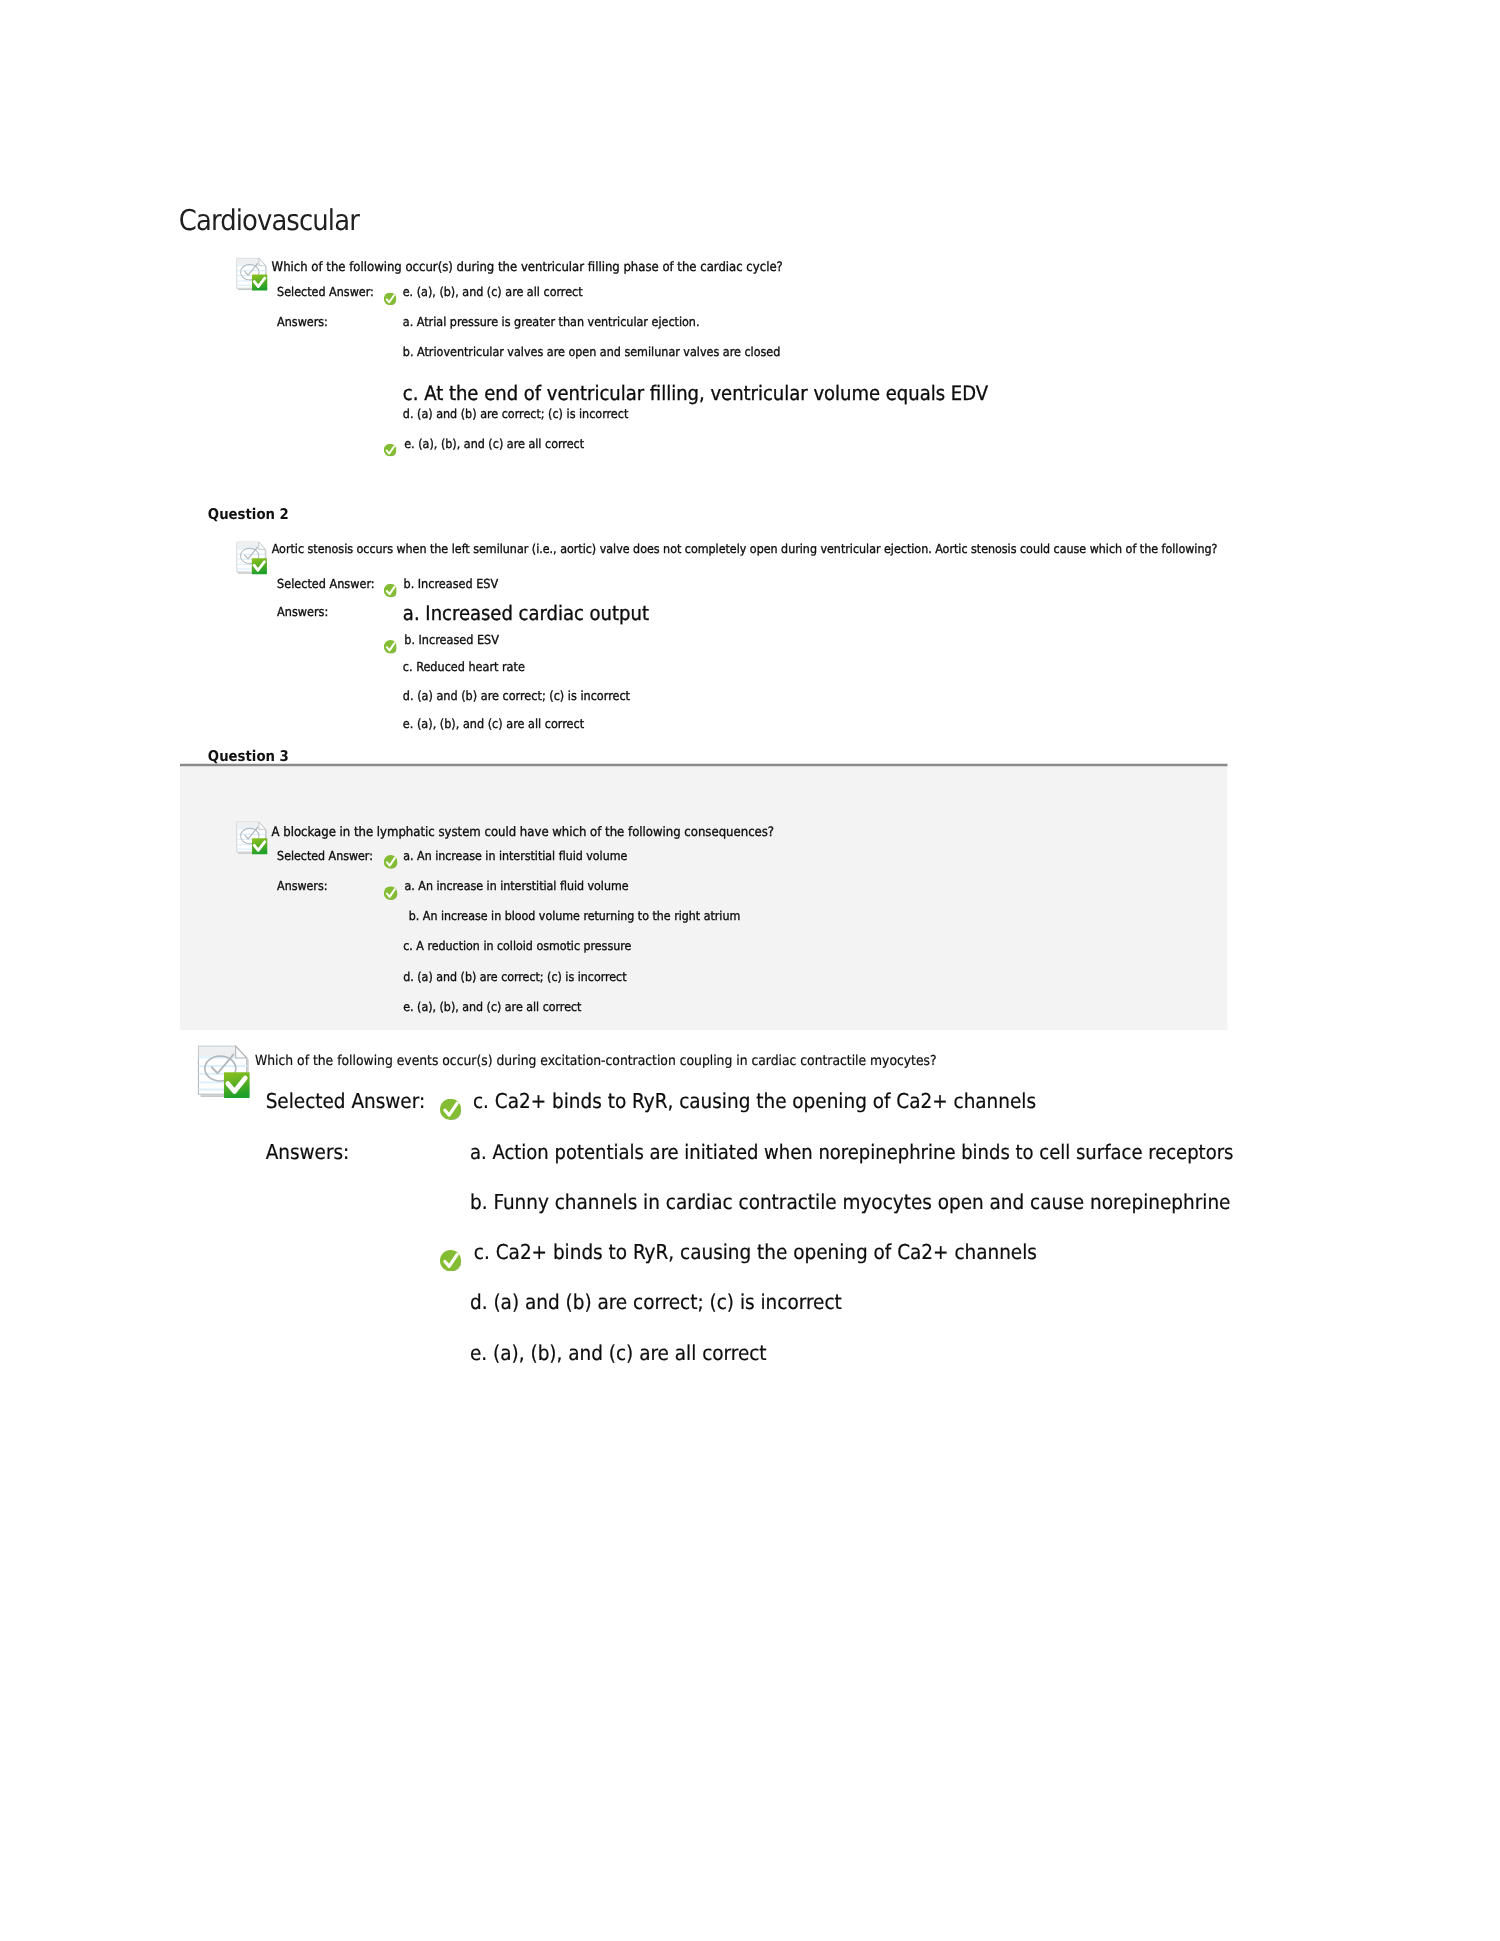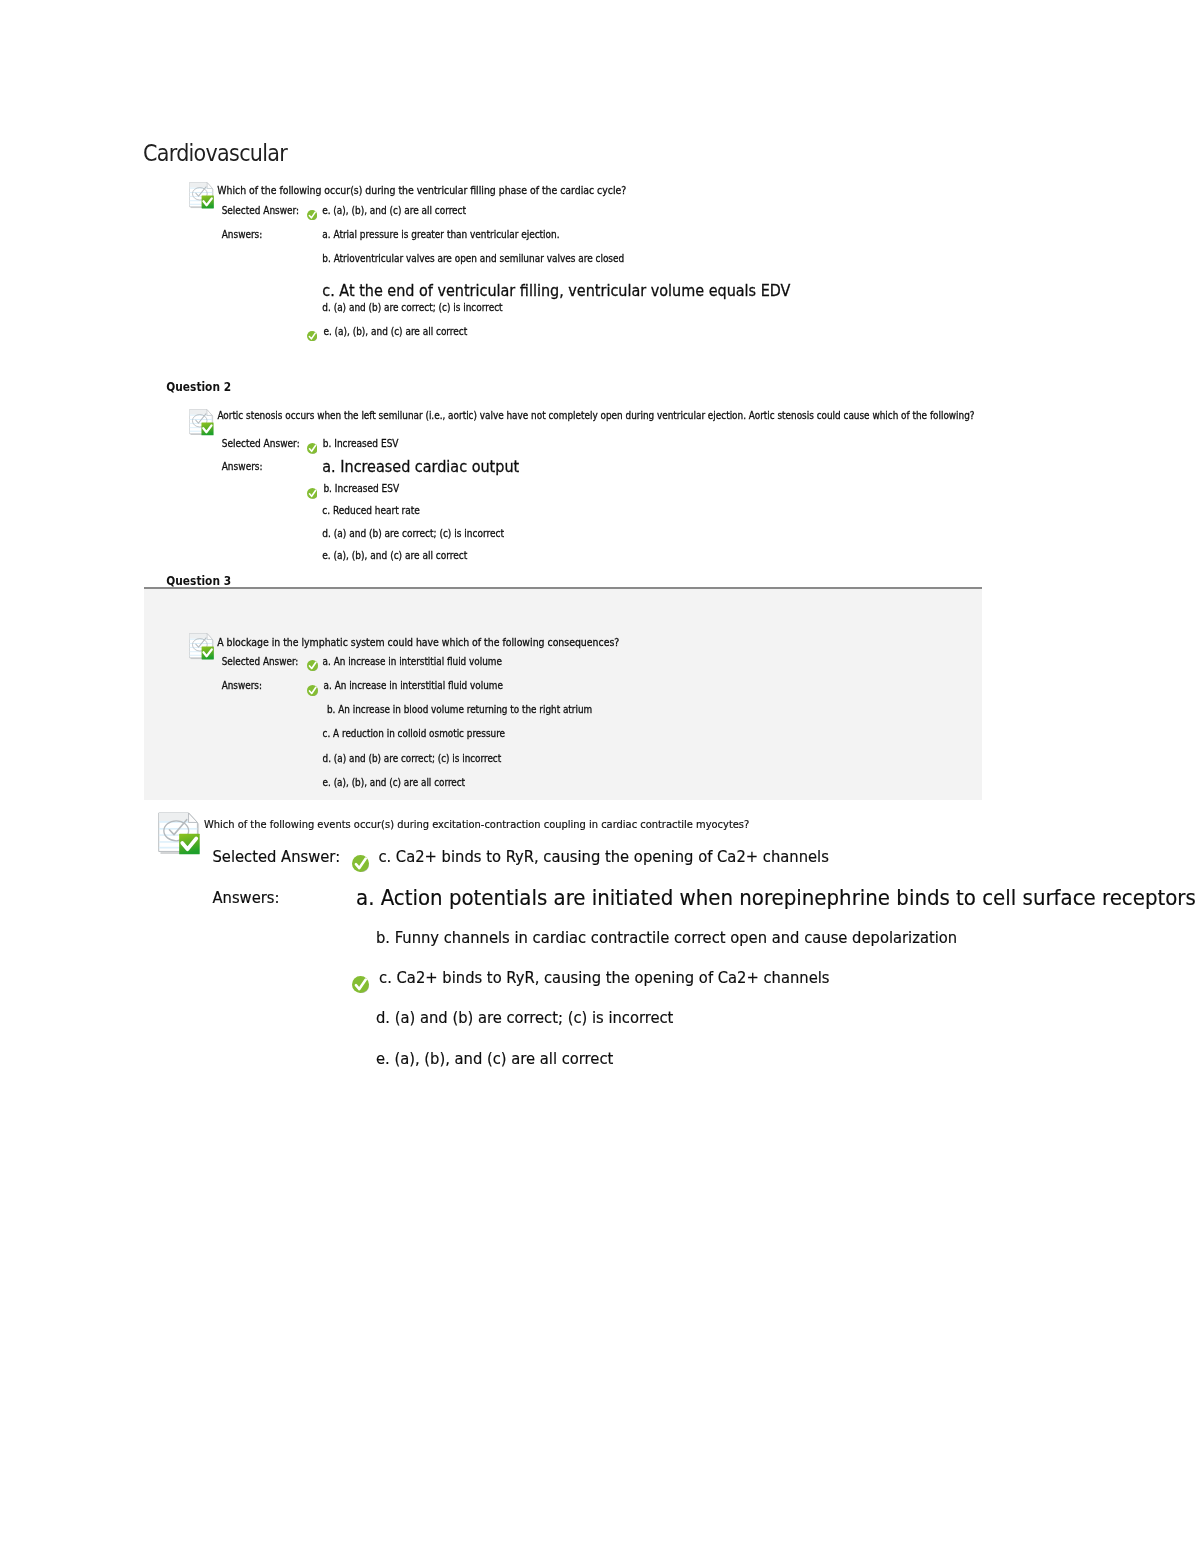--- a/index.html
+++ b/index.html
@@ -1,19 +1,19 @@
 <!DOCTYPE html>
 <html><head>
 <meta charset="utf-8">
 <style>
   html,body{margin:0;padding:0;}
   body{width:1200px;height:1553px;background:#ffffff;
        font-family:"DejaVu Sans Condensed","DejaVu Sans",sans-serif;color:#1a1a1a;
        -webkit-font-smoothing:antialiased;}
-  .page{position:relative;width:1200px;height:1402px;overflow:hidden;}
+  .page{position:relative;width:1200px;height:1402px;overflow:hidden;margin-top:24px;}
 
   .page-title{position:absolute;left:143px;top:141px;font-size:23px;font-weight:400;
               letter-spacing:-0.7px;color:#1f1f1f;line-height:24px;white-space:nowrap;}
 
   
   .shade{position:absolute;background:#f3f3f3;}
   .rule{position:absolute;background:#808080;height:2px;}
 
   .qh{position:absolute;font-weight:bold;white-space:nowrap;color:#111;}
   .line{position:absolute;white-space:nowrap;color:#0d0d0d;}
@@ -131,21 +131,21 @@
 
     <ellipse cx="20.6" cy="20.8" rx="14.0" ry="11.0" fill="none" stroke="#b4b9bd" stroke-width="1.5"></ellipse>
     <path d="M12.9 19.6 L18.1 25.0 L32.4 8.5" fill="none" stroke="#b5babe" stroke-width="1.8" stroke-linecap="round" stroke-linejoin="round"></path>
 
     <g>
       <rect x="23.9" y="24.0" width="23.2" height="22.7" rx="0.6" fill="url(#gi2)"></rect>
       <path d="M27.4 34.1 L33.4 41.0 L43.2 29.2" fill="none" stroke="#ffffff" stroke-width="4.2" stroke-linecap="round" stroke-linejoin="round"></path>
     </g>
   </svg>
       </div>
-      <div class="line sm" style="left:217.4px;top:411.32px;font-size:9.9px;line-height:9.9px">Aortic stenosis occurs when the left semilunar (i.e., aortic) valve have not completely open during ventricular ejection. Aortic stenosis could cause which of the following?</div>
+      <div class="line sm" style="left:217.4px;top:411.32px;font-size:9.9px;line-height:9.9px">Aortic stenosis occurs when the left semilunar (i.e., aortic) valve does not completely open during ventricular ejection. Aortic stenosis could cause which of the following?</div>
       <div class="lbl sm" style="left:221.7px;top:438.92px;font-size:10.02px;line-height:10.02px">Selected Answer:</div>
       <div class="okc" style="left:306.6px;top:442.75px">
         <svg width="10.8" height="10.8" viewBox="0 0 20 20" aria-hidden="true">
     <circle cx="11.6" cy="11.8" r="8.2" fill="#86888c" opacity="0.6"></circle>
     <circle cx="10" cy="10" r="10" fill="#84bd33"></circle>
     <path d="M4.6 10.8 L8.6 15.4 L16.2 4.2" fill="none" stroke="#ffffff" stroke-width="3.0" stroke-linecap="round" stroke-linejoin="round"></path>
   </svg>
       </div>
       <div class="line sm" style="left:322.8px;top:438.92px;font-size:10.02px;line-height:10.02px">b. Increased ESV</div>
       <div class="lbl sm" style="left:221.7px;top:461.62px;font-size:10.02px;line-height:10.02px">Answers:</div>
@@ -267,22 +267,22 @@
       <div class="lbl lg" style="left:212.5px;top:849.33px;font-size:16.4px;line-height:16.4px">Selected Answer:</div>
       <div class="okc" style="left:352.3px;top:855.00px">
         <svg width="17" height="17" viewBox="0 0 20 20" aria-hidden="true">
     <circle cx="11.6" cy="11.8" r="8.2" fill="#86888c" opacity="0.6"></circle>
     <circle cx="10" cy="10" r="10" fill="#84bd33"></circle>
     <path d="M4.6 10.8 L8.6 15.4 L16.2 4.2" fill="none" stroke="#ffffff" stroke-width="3.0" stroke-linecap="round" stroke-linejoin="round"></path>
   </svg>
       </div>
       <div class="line lg" style="left:378.4px;top:849.33px;font-size:16.4px;line-height:16.4px">c. Ca2+ binds to RyR, causing the opening of Ca2+ channels</div>
       <div class="lbl lg" style="left:212.5px;top:889.63px;font-size:16.4px;line-height:16.4px">Answers:</div>
-      <div class="line lg" style="left:356px;top:889.63px;font-size:22px;line-height:16.4px">a. Action potentials are initiated when norepinephrine binds to cell surface receptors</div>
-      <div class="line lg" style="left:376px;top:929.88px;font-size:16.4px;line-height:16.4px">b. Funny channels in cardiac contractile correct open and cause depolarization</div>
+      <div class="line lg" style="left:376px;top:889.63px;font-size:16px;line-height:16.4px">a. Action potentials are initiated when norepinephrine binds to cell surface receptors</div>
+      <div class="line lg" style="left:376px;top:929.88px;font-size:16.4px;line-height:16.4px">b. Funny channels in cardiac contractile myocytes open and cause norepinephrine</div>
       <div class="okc" style="left:352.3px;top:975.80px">
         <svg width="17" height="17" viewBox="0 0 20 20" aria-hidden="true">
     <circle cx="11.6" cy="11.8" r="8.2" fill="#86888c" opacity="0.6"></circle>
     <circle cx="10" cy="10" r="10" fill="#84bd33"></circle>
     <path d="M4.6 10.8 L8.6 15.4 L16.2 4.2" fill="none" stroke="#ffffff" stroke-width="3.0" stroke-linecap="round" stroke-linejoin="round"></path>
   </svg>
       </div>
       <div class="line lg" style="left:379.1px;top:970.13px;font-size:16.4px;line-height:16.4px">c. Ca2+ binds to RyR, causing the opening of Ca2+ channels</div>
       <div class="line lg" style="left:376px;top:1010.38px;font-size:16.4px;line-height:16.4px">d. (a) and (b) are correct; (c) is incorrect</div>
       <div class="line lg" style="left:376px;top:1050.63px;font-size:16.4px;line-height:16.4px">e. (a), (b), and (c) are all correct</div>

